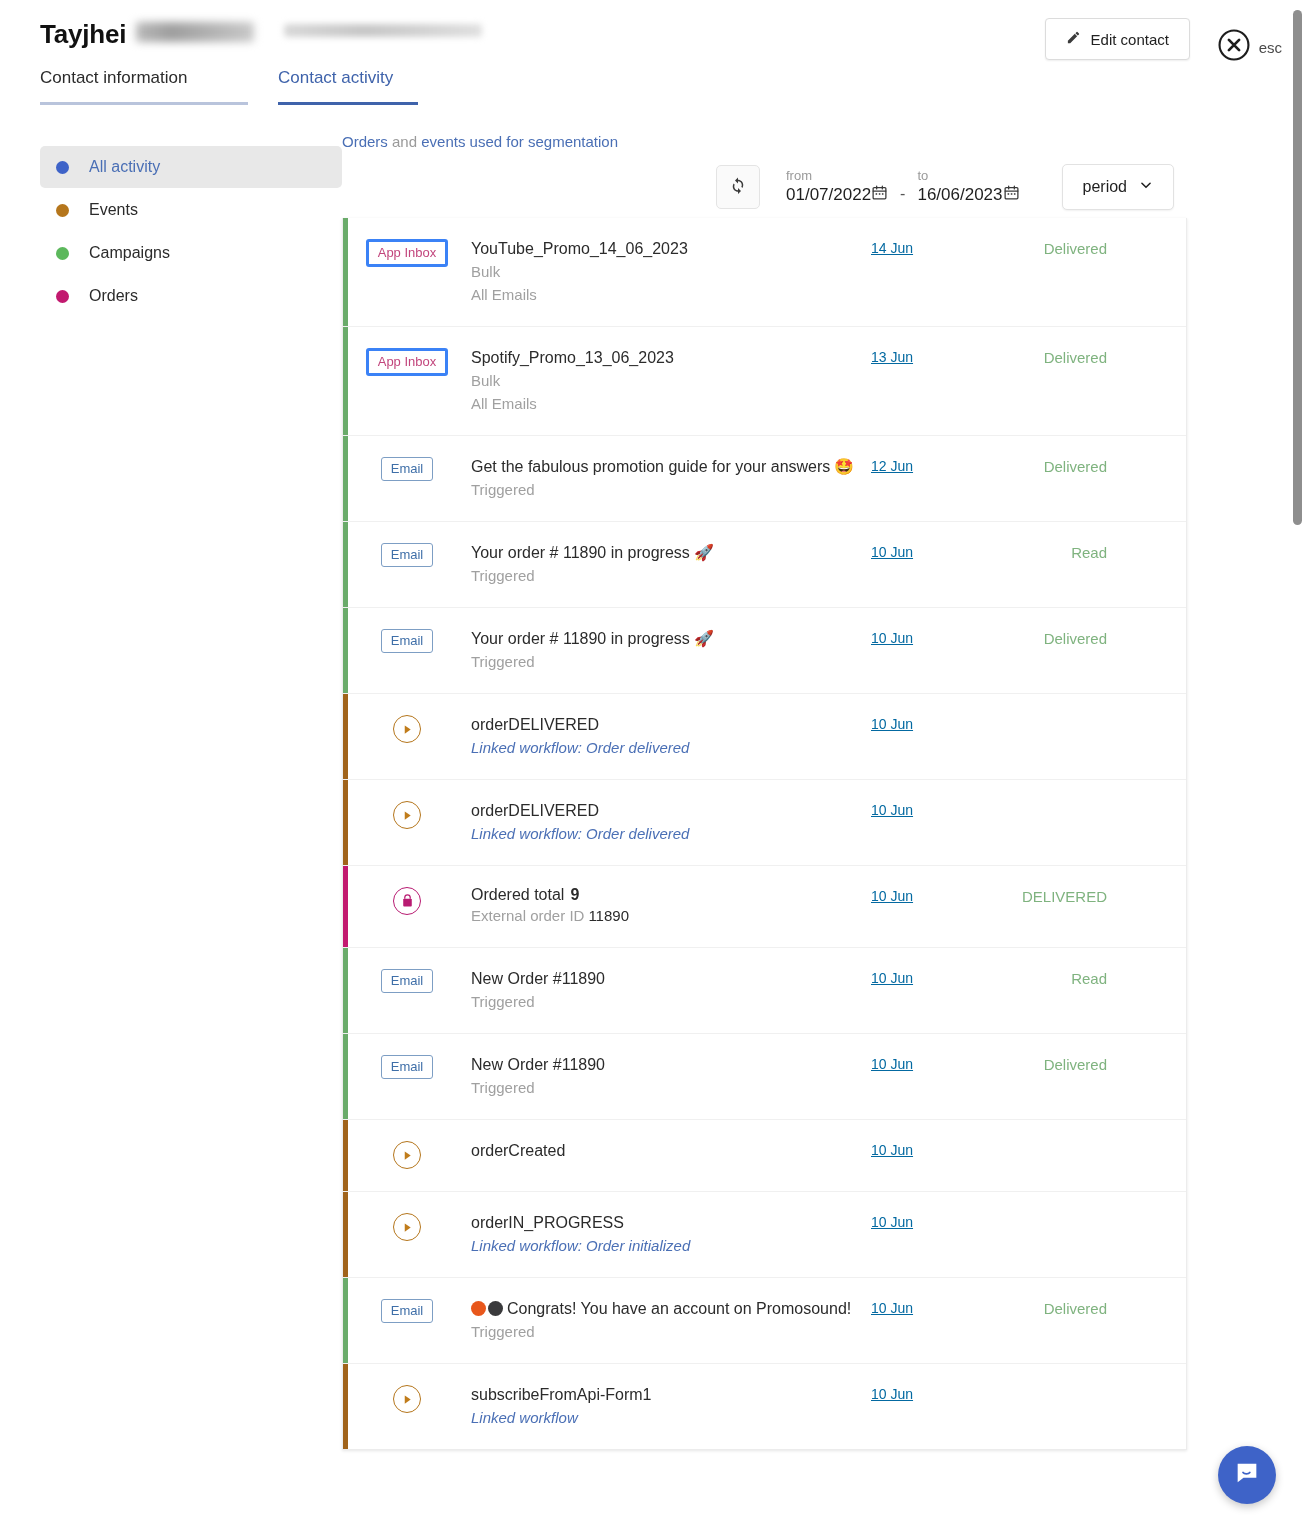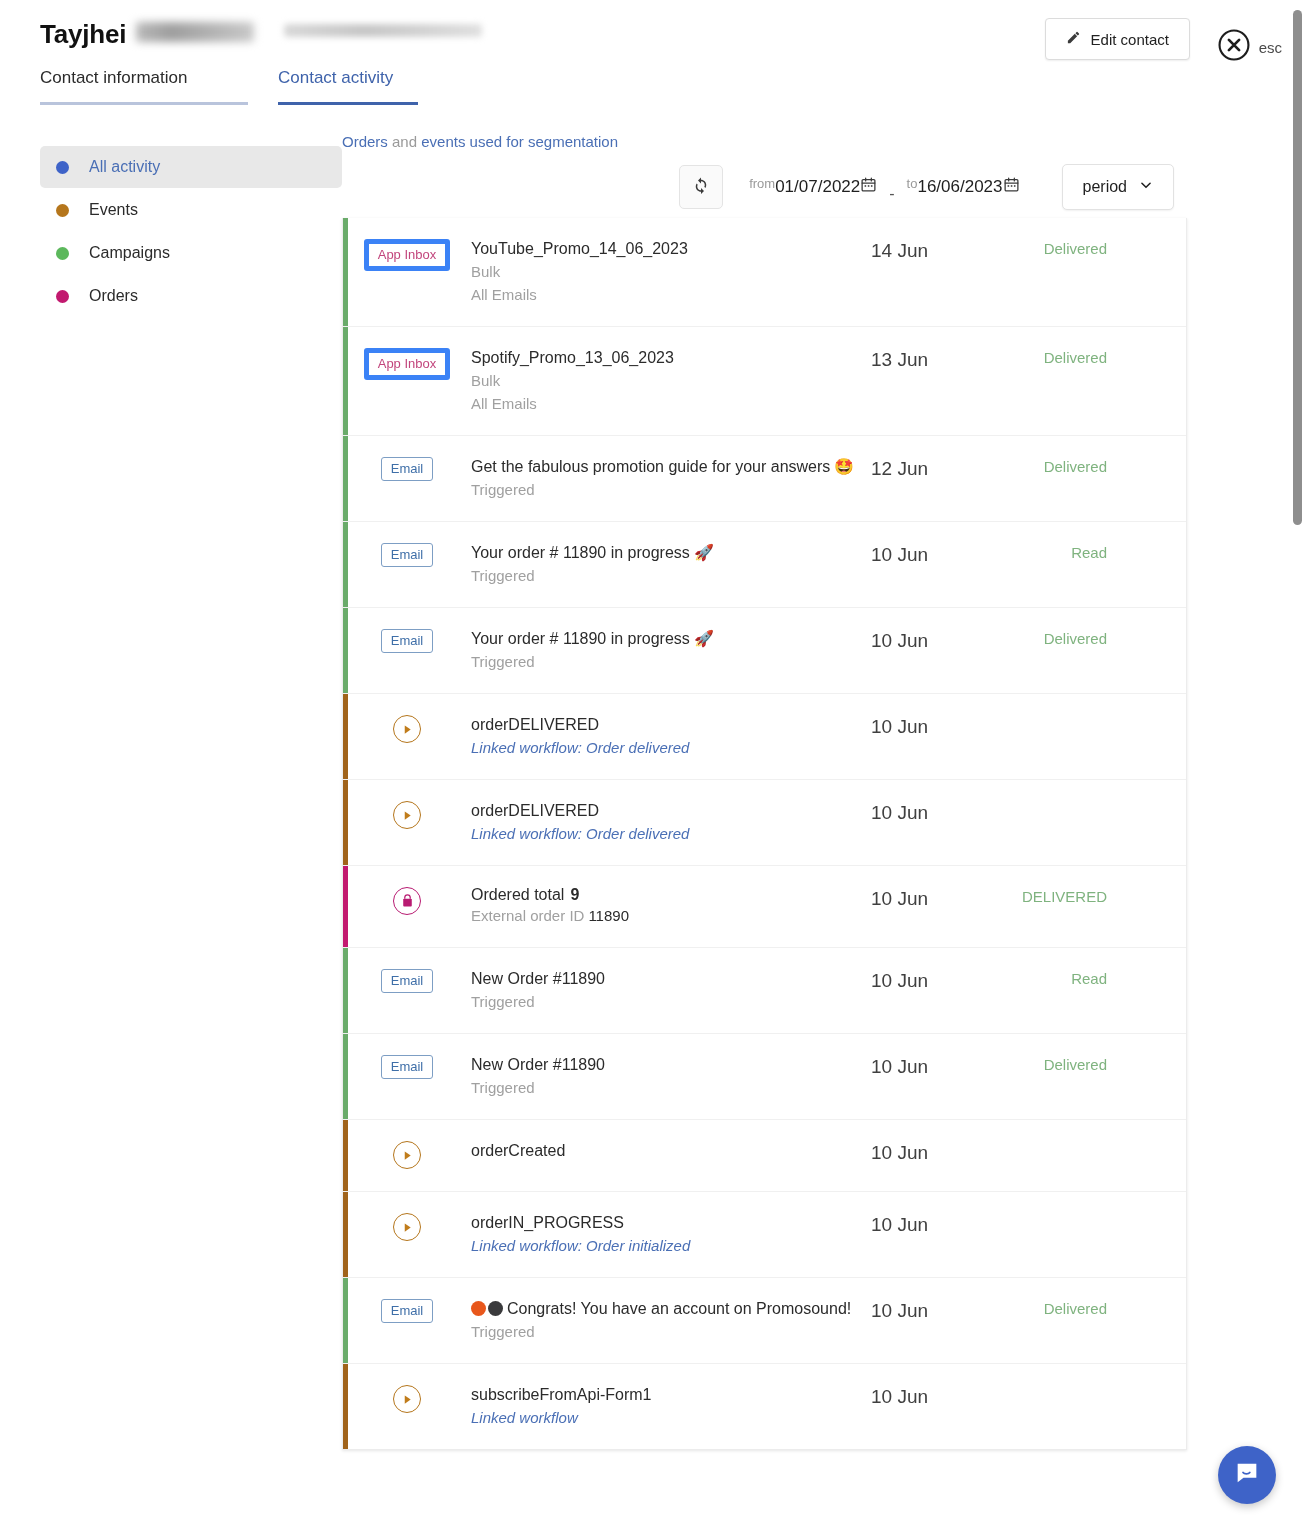--- a/index.html
+++ b/index.html
@@ -66,21 +66,21 @@
   .seg-line { font-size: 15px; color: #4a6fb5; margin-bottom: 6px; }
   .seg-line .muted { color: #9a9a9a; }
   .seg-link { color: #4a6fb5; cursor: pointer; }
 
   .filters { display: flex; align-items: center; justify-content: flex-end; gap: 0; height: 62px; padding-right: 116px; }
   .refresh-btn {
     width: 44px; height: 44px; background: #fafafa; border: 1px solid #e4e4e4;
     border-radius: 5px; display: flex; align-items: center; justify-content: center;
     cursor: pointer; margin-right: 26px;
   }
-  .date-field { display: flex; justify-content: center; }
+  .date-field { display: flex; flex-direction: column; justify-content: center; }
   .date-label { font-size: 13px; color: #9a9a9a; line-height: 16px; }
   .date-value { display: flex; align-items: center; gap: 0; font-size: 17px; color: #1f1f1f; }
   .dash { color: #555; font-size: 16px; padding: 14px 12px 0 12px; }
   .period-btn {
     margin-left: 42px; display: flex; align-items: center; gap: 12px;
     height: 46px; padding: 0 20px; background: #fff;
     border: 1px solid #e2e2e2; border-radius: 5px; font-size: 16px; color: #1f1f1f;
     cursor: pointer; box-shadow: 0 1px 2px rgba(0,0,0,.06);
   }
 
@@ -93,38 +93,38 @@
     position: relative; display: flex; align-items: flex-start;
     border-top: 1px solid #f0f0f0; padding: 20px 0 20px 0; min-height: 72px;
   }
   .row:first-child { border-top: none; }
   .accent { position: absolute; left: 0; top: 0; bottom: 0; width: 5px; }
   .badge-cell { width: 128px; flex: 0 0 128px; display: flex; justify-content: center; padding-top: 1px; }
   .badge {
     display: inline-block; font-size: 13px; padding: 4px 9px 5px 9px;
     border-radius: 3px; line-height: 1; white-space: nowrap;
   }
-  .badge.inbox { color: #c2457c; border: 5px solid #3b82f6; }
+  .badge.inbox { color: #c2457c; border: 3px solid #3b82f6; }
   .badge.email { color: #3f6fa8; border: 1px solid #7d9ec4; }
   .icon-circle {
     width: 28px; height: 28px; border-radius: 50%;
     display: flex; align-items: center; justify-content: center;
   }
   .icon-circle.event { border: 1.5px solid #b5761c; }
   .icon-circle.order { border: 1.5px solid #b81b72; }
 
   .content { flex: 1; padding-right: 12px; max-width: 400px; }
   .c-title { font-size: 16px; color: #2b2b2b; line-height: 22px; }
   .c-sub { font-size: 15px; color: #a0a0a0; line-height: 22px; margin-top: 1px; }
   .c-sub.link { color: #4a6fb5; cursor: pointer; font-style: italic; }
   .c-sub .val-plain { color: #2b2b2b; margin-left: 4px; }
   .c-strong { font-size: 16px; color: #2b2b2b; }
   .c-strong .num { font-weight: bold; margin-left: 6px; }
 
-  .date-cell { width: 120px; flex: 0 0 120px; font-size: 19px; color: #404040; padding-top: 2px; }
+  .date-cell { width: 120px; flex: 0 0 120px; font-size: 14px; color: #0369a1; padding-top: 2px; text-decoration: underline; }
   .status-cell { width: 160px; flex: 0 0 160px; text-align: right; padding-right: 44px;
                  font-size: 15px; color: #7fb37f; padding-top: 2px; }
 
   .inline-circles { display: inline-flex; gap: 2px; vertical-align: -2px; margin-right: 4px; }
   .ic-dot { width: 15px; height: 15px; border-radius: 50%; display: inline-block; }
 
   
   .scrollbar-track { position: absolute; right: 0; top: 0; width: 14px; height: 1516px; background: #fff; }
   .scrollbar-thumb { position: absolute; right: 2px; top: 10px; width: 9px; height: 515px;
                      background: #8e8e8e; border-radius: 5px; }

